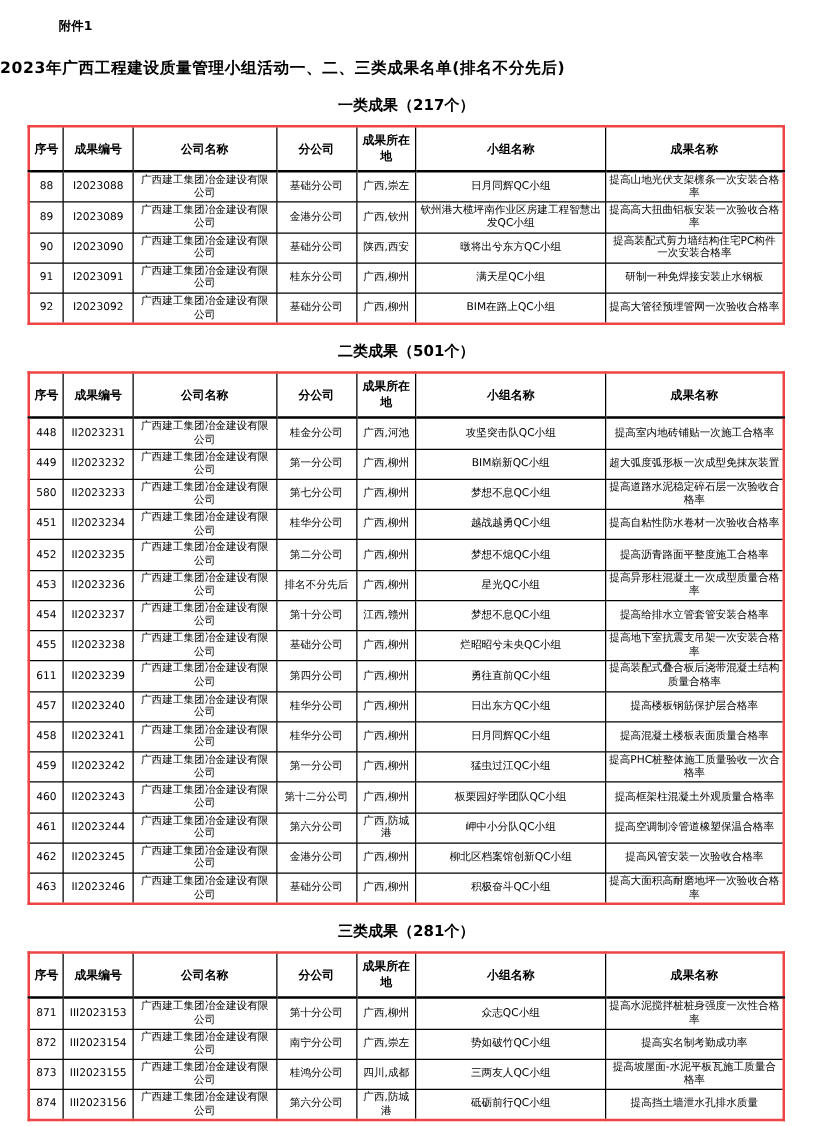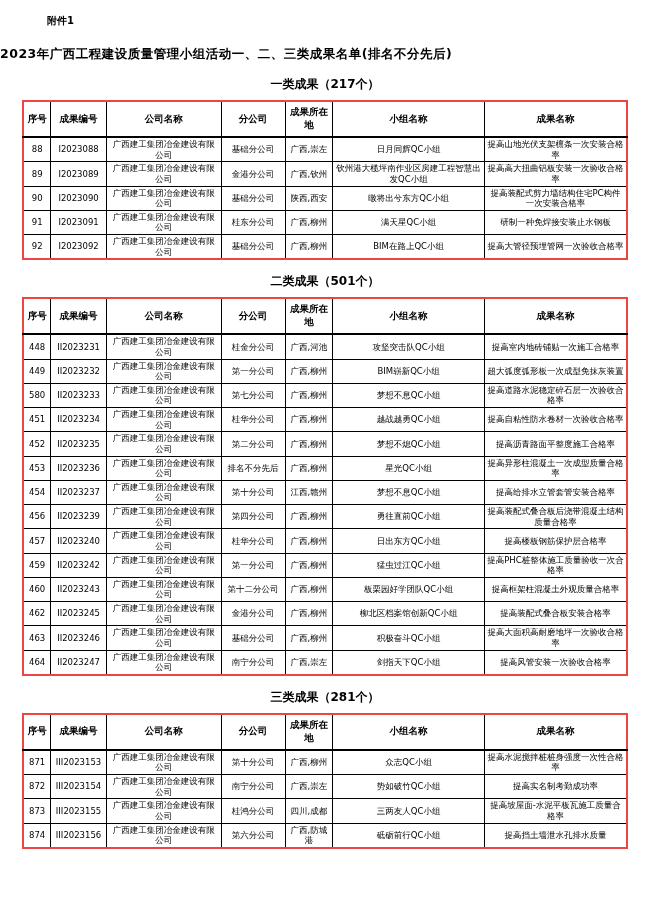--- a/index.html
+++ b/index.html
@@ -211,81 +211,99 @@
             <tr>
               <td>454</td>
               <td>II2023237</td>
               <td>广西建工集团冶金建设有限公司</td>
               <td>第十分公司</td>
               <td>江西,赣州</td>
               <td>梦想不息QC小组</td>
               <td>提高给排水立管套管安装合格率</td>
             </tr>
             <tr>
-              <td>456</td>
+              <td>455</td>
+              <td>II2023238</td>
+              <td>广西建工集团冶金建设有限公司</td>
+              <td>基础分公司</td>
+              <td>广西,柳州</td>
+              <td>烂昭昭兮未央QC小组</td>
+              <td>提高地下室抗震支吊架一次安装合格率</td>
+            </tr>
+            <tr>
+              <td>611</td>
               <td>II2023239</td>
               <td>广西建工集团冶金建设有限公司</td>
               <td>第四分公司</td>
               <td>广西,柳州</td>
               <td>勇往直前QC小组</td>
               <td>提高装配式叠合板后浇带混凝土结构质量合格率</td>
             </tr>
             <tr>
               <td>457</td>
               <td>II2023240</td>
               <td>广西建工集团冶金建设有限公司</td>
               <td>桂华分公司</td>
               <td>广西,柳州</td>
               <td>日出东方QC小组</td>
               <td>提高楼板钢筋保护层合格率</td>
             </tr>
             <tr>
+              <td>458</td>
+              <td>II2023241</td>
+              <td>广西建工集团冶金建设有限公司</td>
+              <td>桂华分公司</td>
+              <td>广西,柳州</td>
+              <td>日月同辉QC小组</td>
+              <td>提高混凝土楼板表面质量合格率</td>
+            </tr>
+            <tr>
               <td>459</td>
               <td>II2023242</td>
               <td>广西建工集团冶金建设有限公司</td>
               <td>第一分公司</td>
               <td>广西,柳州</td>
               <td>猛虫过江QC小组</td>
               <td>提高PHC桩整体施工质量验收一次合格率</td>
             </tr>
             <tr>
               <td>460</td>
               <td>II2023243</td>
               <td>广西建工集团冶金建设有限公司</td>
               <td>第十二分公司</td>
               <td>广西,柳州</td>
               <td>板栗园好学团队QC小组</td>
               <td>提高框架柱混凝土外观质量合格率</td>
             </tr>
             <tr>
+              <td>461</td>
+              <td>II2023244</td>
+              <td>广西建工集团冶金建设有限公司</td>
+              <td>第六分公司</td>
+              <td>广西,防城港</td>
+              <td>岬中小分队QC小组</td>
+              <td>提高空调制冷管道橡塑保温合格率</td>
+            </tr>
+            <tr>
               <td>462</td>
               <td>II2023245</td>
               <td>广西建工集团冶金建设有限公司</td>
               <td>金港分公司</td>
               <td>广西,柳州</td>
               <td>柳北区档案馆创新QC小组</td>
-              <td>提高装配式叠合板安装合格率</td>
+              <td>提高风管安装一次验收合格率</td>
             </tr>
             <tr>
               <td>463</td>
               <td>II2023246</td>
               <td>广西建工集团冶金建设有限公司</td>
               <td>基础分公司</td>
               <td>广西,柳州</td>
               <td>积极奋斗QC小组</td>
               <td>提高大面积高耐磨地坪一次验收合格率</td>
-            </tr>
-            <tr>
-              <td>464</td>
-              <td>II2023247</td>
-              <td>广西建工集团冶金建设有限公司</td>
-              <td>南宁分公司</td>
-              <td>广西,崇左</td>
-              <td>剑指天下QC小组</td>
-              <td>提高风管安装一次验收合格率</td>
             </tr>
           </tbody>
         </table>
       </div>
       <div class="section">
         <div class="sec-heading">三类成果（281个）</div>
         <table class="results">
           <colgroup>
             <col style="width: 4.6%;">
             <col style="width: 9.2%;">

